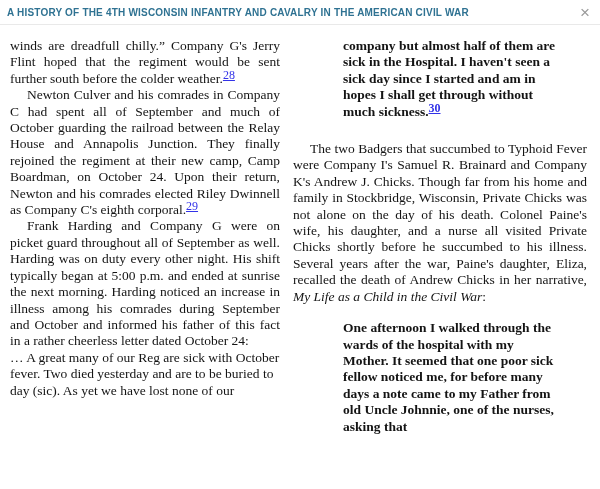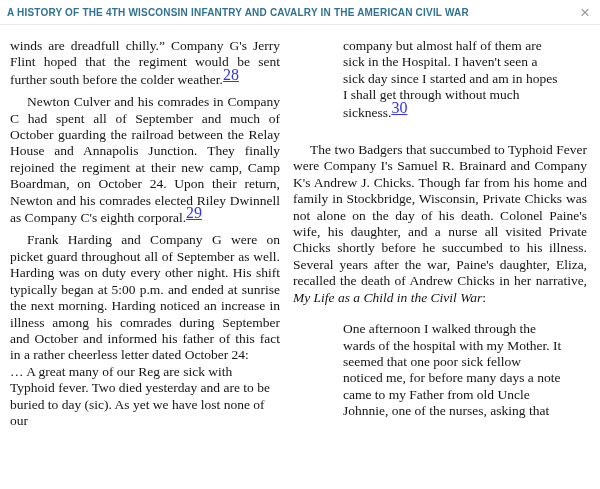--- a/index.html
+++ b/index.html
@@ -55,36 +55,37 @@
   }
   .col {
     text-align: justify;
     font-size: 13.5px;
     line-height: 16.4px;
   }
   .col-left  { width: 270px; margin-right: 13px; }
   .col-right { width: 294px; }
   .col p { margin: 0; }
   .col p.indent { text-indent: 17px; }
-  .col p.space-above { margin-top: 6px; }
+  .col p.space-above { margin-top: 0; }
   .bq {
     text-align: left;
     margin: 14px 38px 0 27px;
   }
   .col-right .bq {
     margin: 0 25px 0 50px;
+    font-weight: bold;
   }
   .col-right .bq2 {
     margin: 15px 25px 12px 50px;
   }
   .col-right p.para-badgers { margin-top: 21px; }
   .fnref {
     color: #3232e8;
     text-decoration: underline;
-    font-size: 16px;
+    font-size: 12px;
     position: relative;
     top: -4px;
     cursor: pointer;
     white-space: nowrap;
   }
   .italic { font-style: italic; }
 </style>
 </head>
 <body>
 
@@ -97,21 +98,21 @@
 
   <div class="content">
 
     <div class="col col-left">
       <p><span>winds are dreadfull chilly.” Company G's Jerry Flint hoped that the regiment would be sent further south before the colder weather.</span><a class="fnref">28</a></p>
 
       <p class="indent space-above"><span>Newton Culver and his comrades in Company C had spent all of September and much of October guarding the railroad between the Relay House and Annapolis Junction. They finally rejoined the regiment at their new camp, Camp Boardman, on October 24. Upon their return, Newton and his comrades elected Riley Dwinnell as Company C's eighth corporal.</span><a class="fnref">29</a></p>
 
       <p class="indent space-above"><span>Frank Harding and Company G were on picket guard throughout all of September as well. Harding was on duty every other night. His shift typically began at 5:00 p.m. and ended at sunrise the next morning. Harding noticed an increase in illness among his comrades during September and October and informed his father of this fact in a rather cheerless letter dated October 24:</span></p>
 
-      <p class="bq"><span>… A great many of our Reg are sick with Typhoid fever. Two died yesterday and are to be buried to day (sic). As yet we have lost none of our</span></p>
+      <p class="bq"><span>… A great many of our Reg are sick with October fever. Two died yesterday and are to be buried to day (sic). As yet we have lost none of our</span></p>
     </div>
 
     <div class="col col-right">
       <p class="bq"><span>company but almost half of them are sick in the Hospital. I haven't seen a sick day since I started and am in hopes I shall get through without much sickness.</span><a class="fnref">30</a></p>
 
       <p class="indent para-badgers"><span>The two Badgers that succumbed to Typhoid Fever were Company I's Samuel R. Brainard and Company K's Andrew J. Chicks. Though far from his home and family in Stockbridge, Wisconsin, Private Chicks was not alone on the day of his death. Colonel Paine's wife, his daughter, and a nurse all visited Private Chicks shortly before he succumbed to his illness. Several years after the war, Paine's daughter, Eliza, recalled the death of Andrew Chicks in her narrative, </span><span class="italic">My Life as a Child in the Civil War</span><span>:</span></p>
 
       <p class="bq bq2"><span>One afternoon I walked through the wards of the hospital with my Mother. It seemed that one poor sick fellow noticed me, for before many days a note came to my Father from old Uncle Johnnie, one of the nurses, asking that</span></p>
     </div>
 

